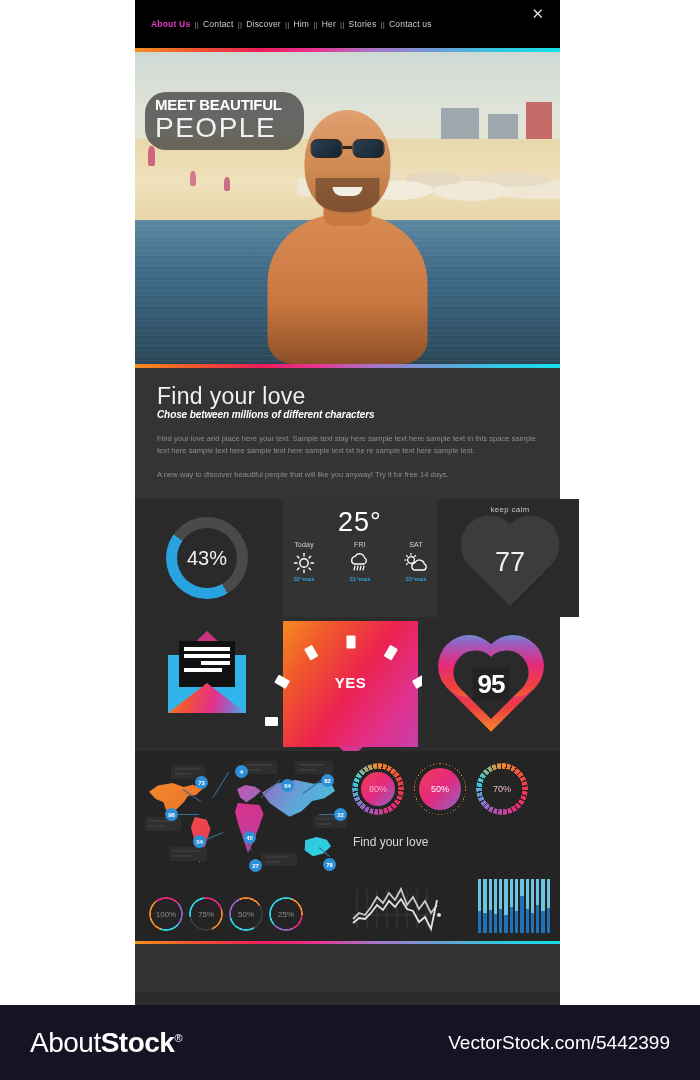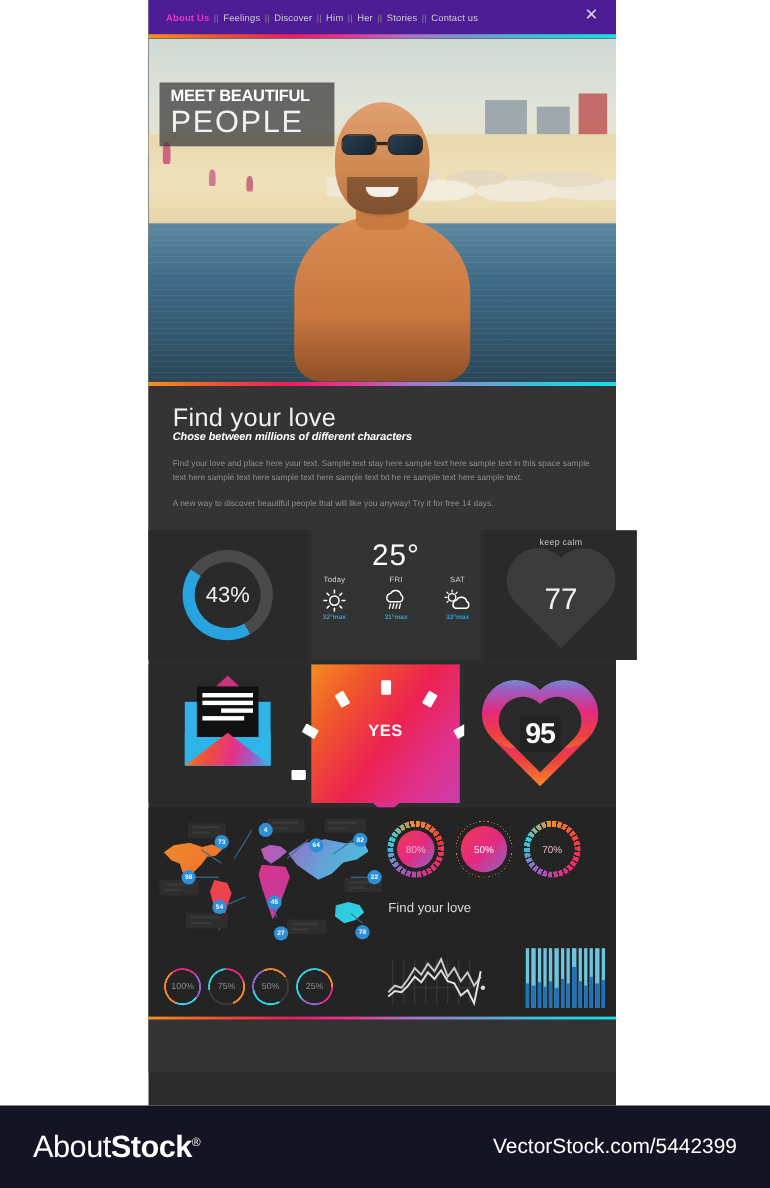--- a/index.html
+++ b/index.html
@@ -12,21 +12,21 @@
   }
 
   
   #mock {
     position:absolute; left:135px; top:0; width:425px; height:1005px;
     background:#2c2c2c;
   }
 
   
   #navbar {
-    position:relative; height:31px; background:#4c1d95;
+    position:relative; height:48px; background:#000000;
     display:flex; align-items:center;
   }
   #navlinks {
     display:flex; align-items:baseline; gap:4px;
     padding-left:16px; font-size:8.5px; letter-spacing:.2px;
     white-space:nowrap;
   }
   #navlinks .nav-item { color:#cfcfcf; }
   #navlinks .nav-item.active { color:#e838c8; font-weight:bold; }
   #navlinks .sep { color:#8a8a8a; font-size:8px; }
@@ -128,20 +128,21 @@
   #man .mouth {
     position:absolute; left:50%; transform:translateX(-50%);
     bottom:168px; width:30px; height:9px;
     background:#f2efe6; border-radius:0 0 14px 14px;
   }
 
   #herobadge {
     position:absolute; left:10px; top:40px;
     background:rgba(60,60,60,.74);
     padding:5px 22px 8px 10px;
+    border-radius:21px;
   }
   #herobadge .l1 {
     color:#ffffff; font-weight:bold; font-size:15px;
     letter-spacing:-.3px; line-height:1;
   }
   #herobadge .l2 {
     color:#f2f2f2; font-size:28px; font-weight:300;
     letter-spacing:1.5px; line-height:1.05; margin-top:1px;
   }
 
@@ -365,21 +366,21 @@
 </style>
 </head>
 <body>
 
 <div id="mock">
 
   <div id="navbar">
     <div id="navlinks">
       <span class="nav-item active">About Us</span>
       <span class="sep">||</span>
-      <span class="nav-item">Feelings</span>
+      <span class="nav-item">Contact</span>
       <span class="sep">||</span>
       <span class="nav-item">Discover</span>
       <span class="sep">||</span>
       <span class="nav-item">Him</span>
       <span class="sep">||</span>
       <span class="nav-item">Her</span>
       <span class="sep">||</span>
       <span class="nav-item">Stories</span>
       <span class="sep">||</span>
       <span class="nav-item">Contact us</span>

